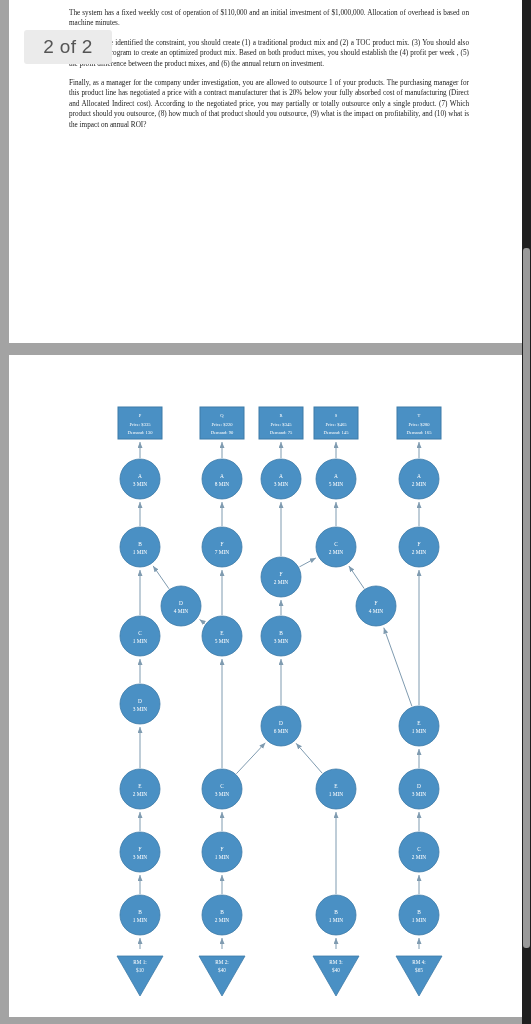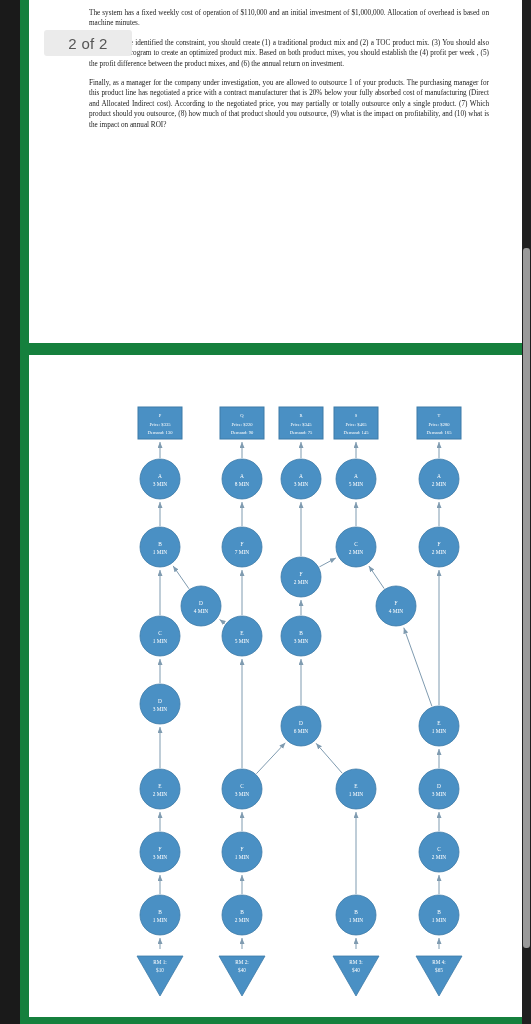--- a/index.html
+++ b/index.html
@@ -10,22 +10,21 @@
   body {
     width: 531px;
     height: 1024px;
     overflow: hidden;
     font-family: "Liberation Serif", serif;
     position: relative;
   }
   .viewer {
     position: absolute;
     inset: 0;
-    background: #15803d;
-    margin-left: 20px;
+    background: #a3a3a3;
   }
   
   .page-text {
     position: absolute;
     left: 9px;
     top: 0px;
     width: 513px;
     height: 343px;
     background: #ffffff;
     box-sizing: border-box;
@@ -42,28 +41,28 @@
     text-align: justify;
   }
   .text-body p { margin: 0 0 9px 0; }
 
   
   .page-indicator {
     position: absolute;
     left: 24px;
     top: 30px;
     width: 88px;
-    height: 26px;
+    height: 34px;
     background: #ebebeb;
     border-radius: 3px;
     display: flex;
     align-items: center;
     justify-content: center;
     font-family: "Liberation Sans", sans-serif;
-    font-size: 15px;
+    font-size: 19px;
     color: #555555;
     letter-spacing: 0.3px;
   }
 
   
   .page-diagram {
     position: absolute;
     left: 9px;
     top: 355px;
     width: 513px;

